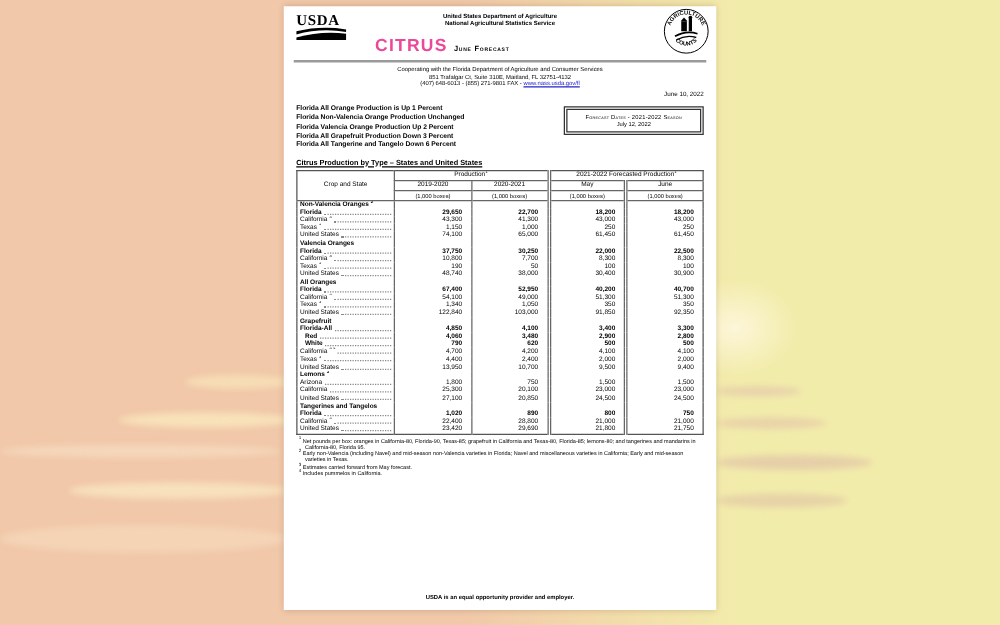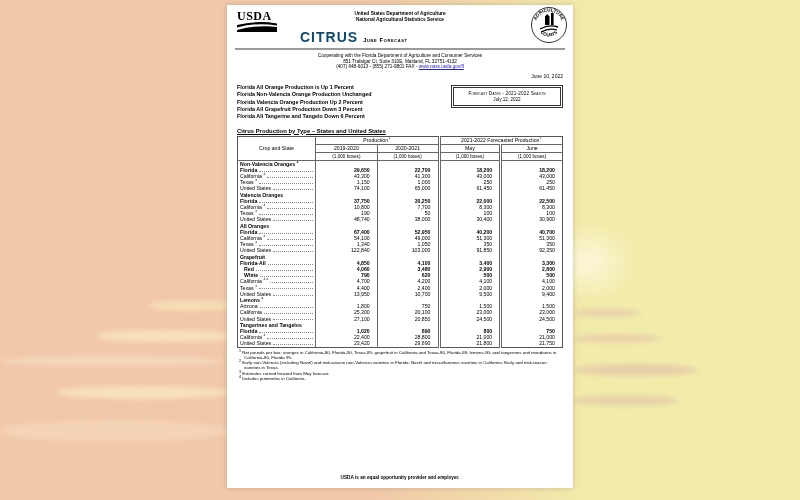--- a/index.html
+++ b/index.html
@@ -26,21 +26,21 @@
 
   
   .letterhead { position:relative; height:43px; }
   .usda-logo { position:absolute; left:10px; top:5px; width:40px; }
   .usda-text { font-family:"Liberation Serif", serif; font-weight:bold; font-size:12px;
                letter-spacing:.5px; line-height:12px; color:#000; }
   .usda-swoosh { display:block; width:40px; height:10px; margin-top:0px; }
   .agency { position:absolute; left:73px; top:6px; width:200px; text-align:center; }
   .agency div { font-size:4.8px; font-weight:bold; line-height:5.8px; color:#000; }
   .pub-row { position:absolute; left:73px; top:23px; white-space:nowrap; }
-  .citrus { font-size:14px; font-weight:bold; letter-spacing:1px; color:#0c4a6e; }
+  .citrus { font-size:14px; font-weight:bold; letter-spacing:1px; color:#ec4899; }
   .pub-sub { font-size:6px; font-weight:bold; font-variant:small-caps; letter-spacing:.6px;
              margin-left:5px; color:#000; }
   .seal { position:absolute; right:5px; top:1px; width:38px; height:38px; }
 
   .rule { height:2px; background:#9a9a9a; margin:0 8px; }
 
   .coop { text-align:center; margin-top:3px; }
   .coop div { font-size:4.7px; line-height:5.7px; color:#000; }
   .link { color:var(--link-blue,#2222cc); text-decoration:underline; cursor:pointer; }
   .release-date { text-align:right; font-size:5px; padding-right:10px; margin-top:3px; color:#000; }

